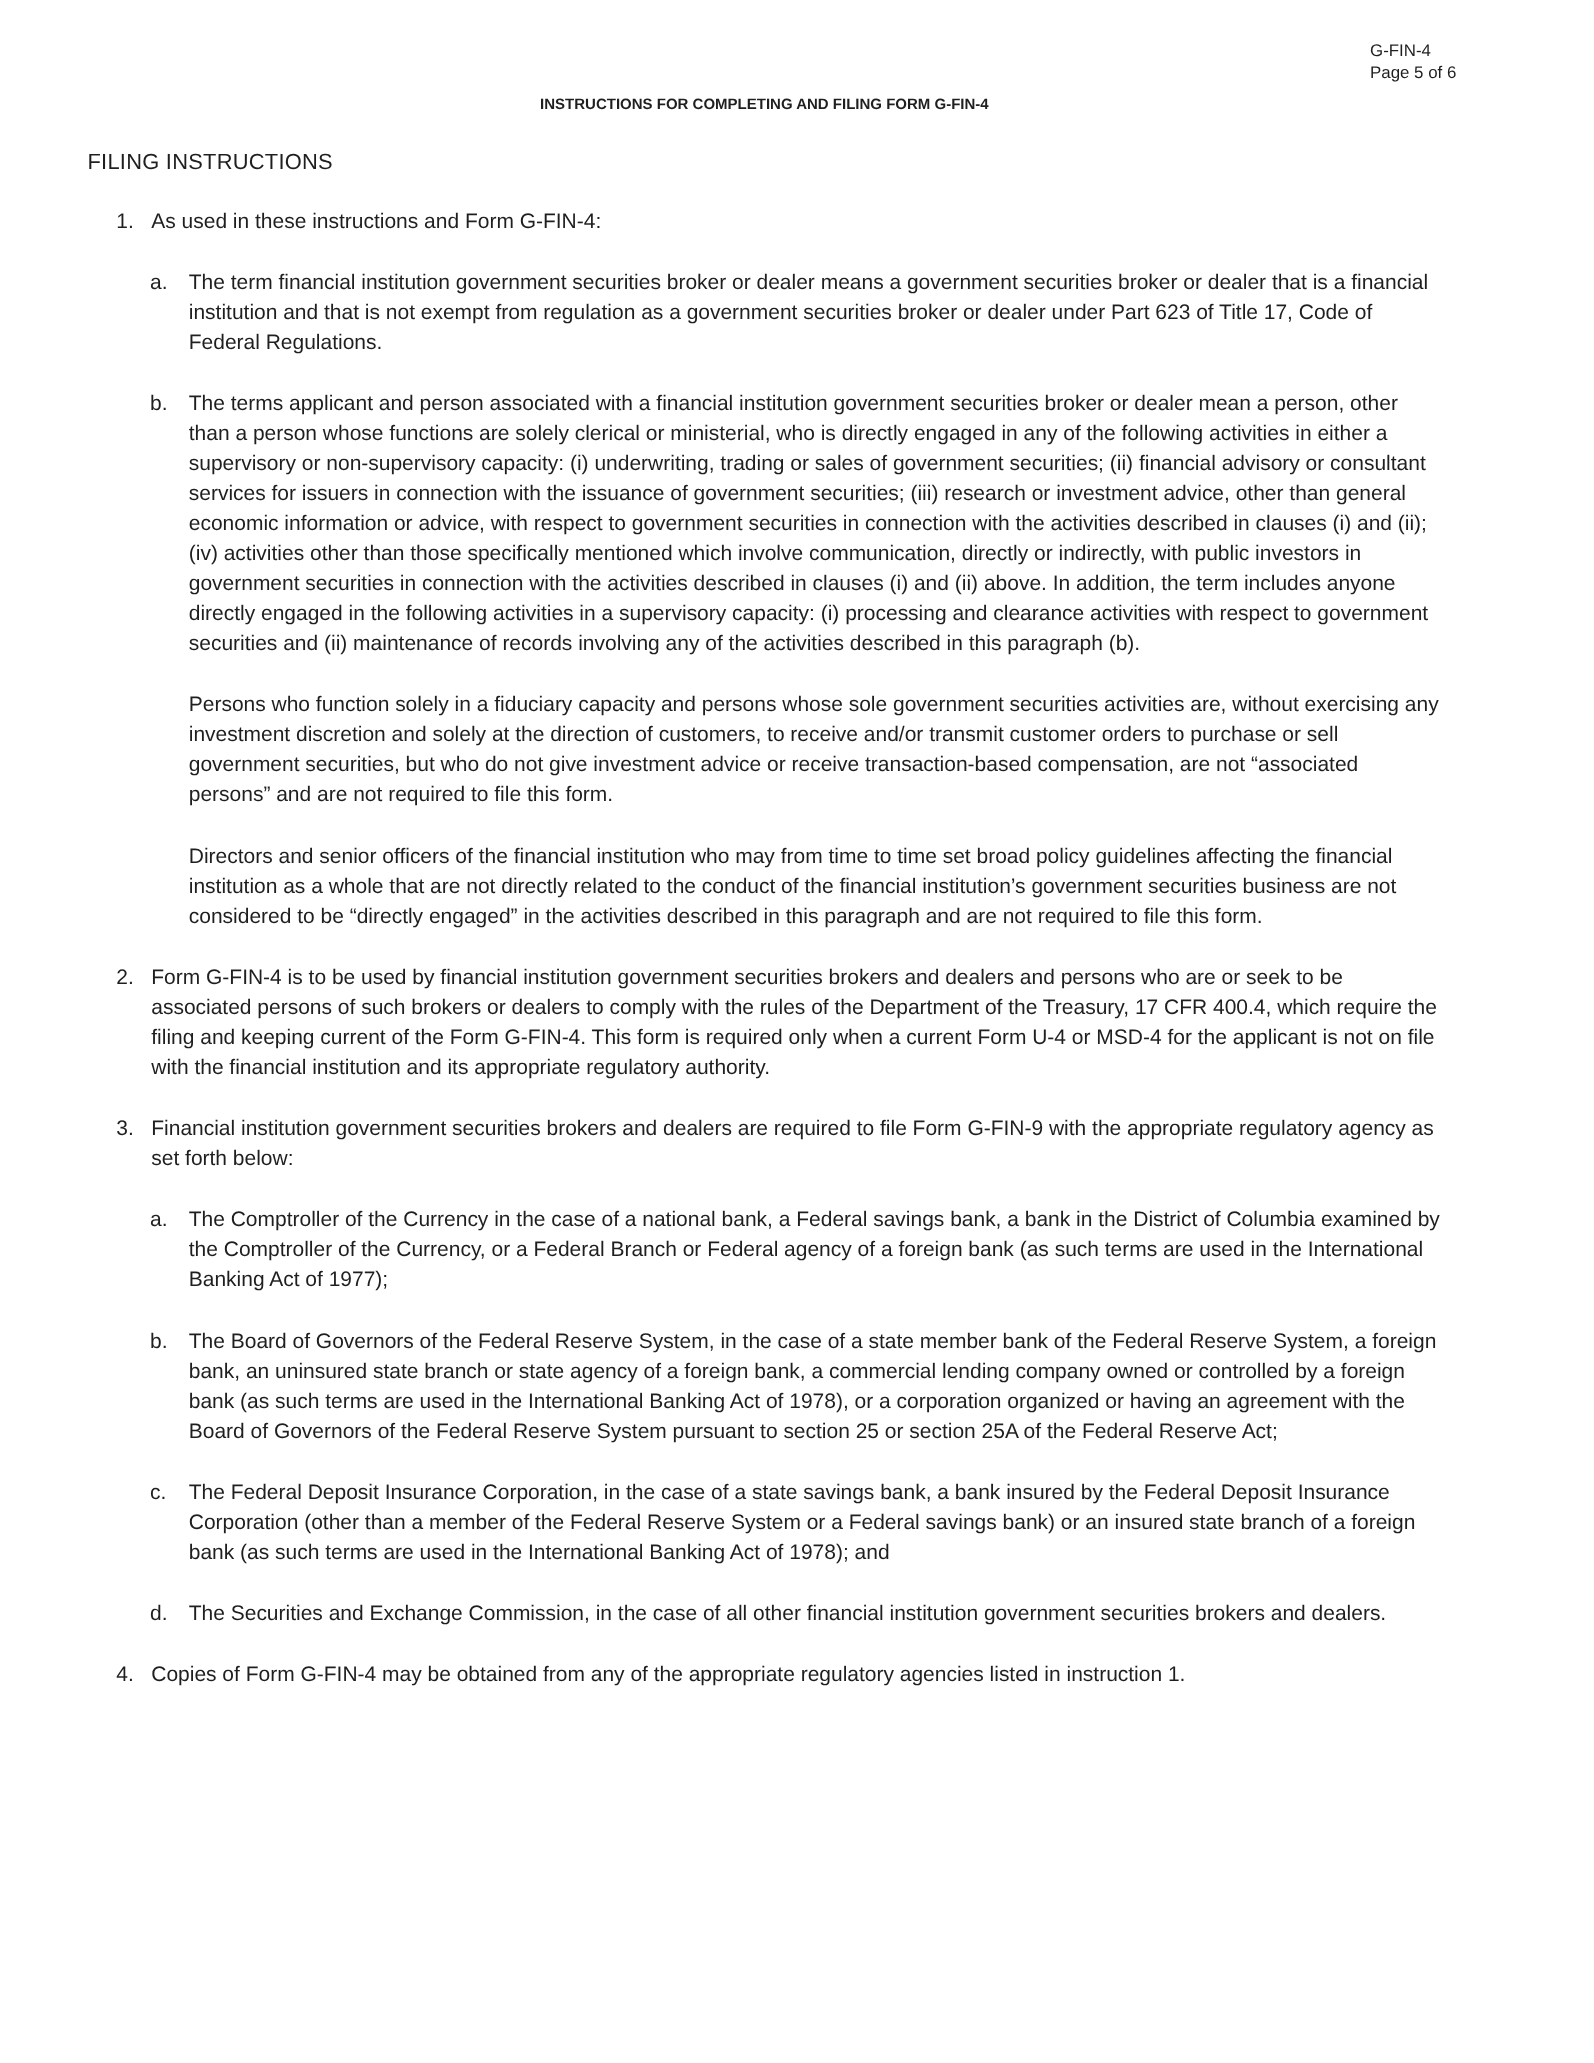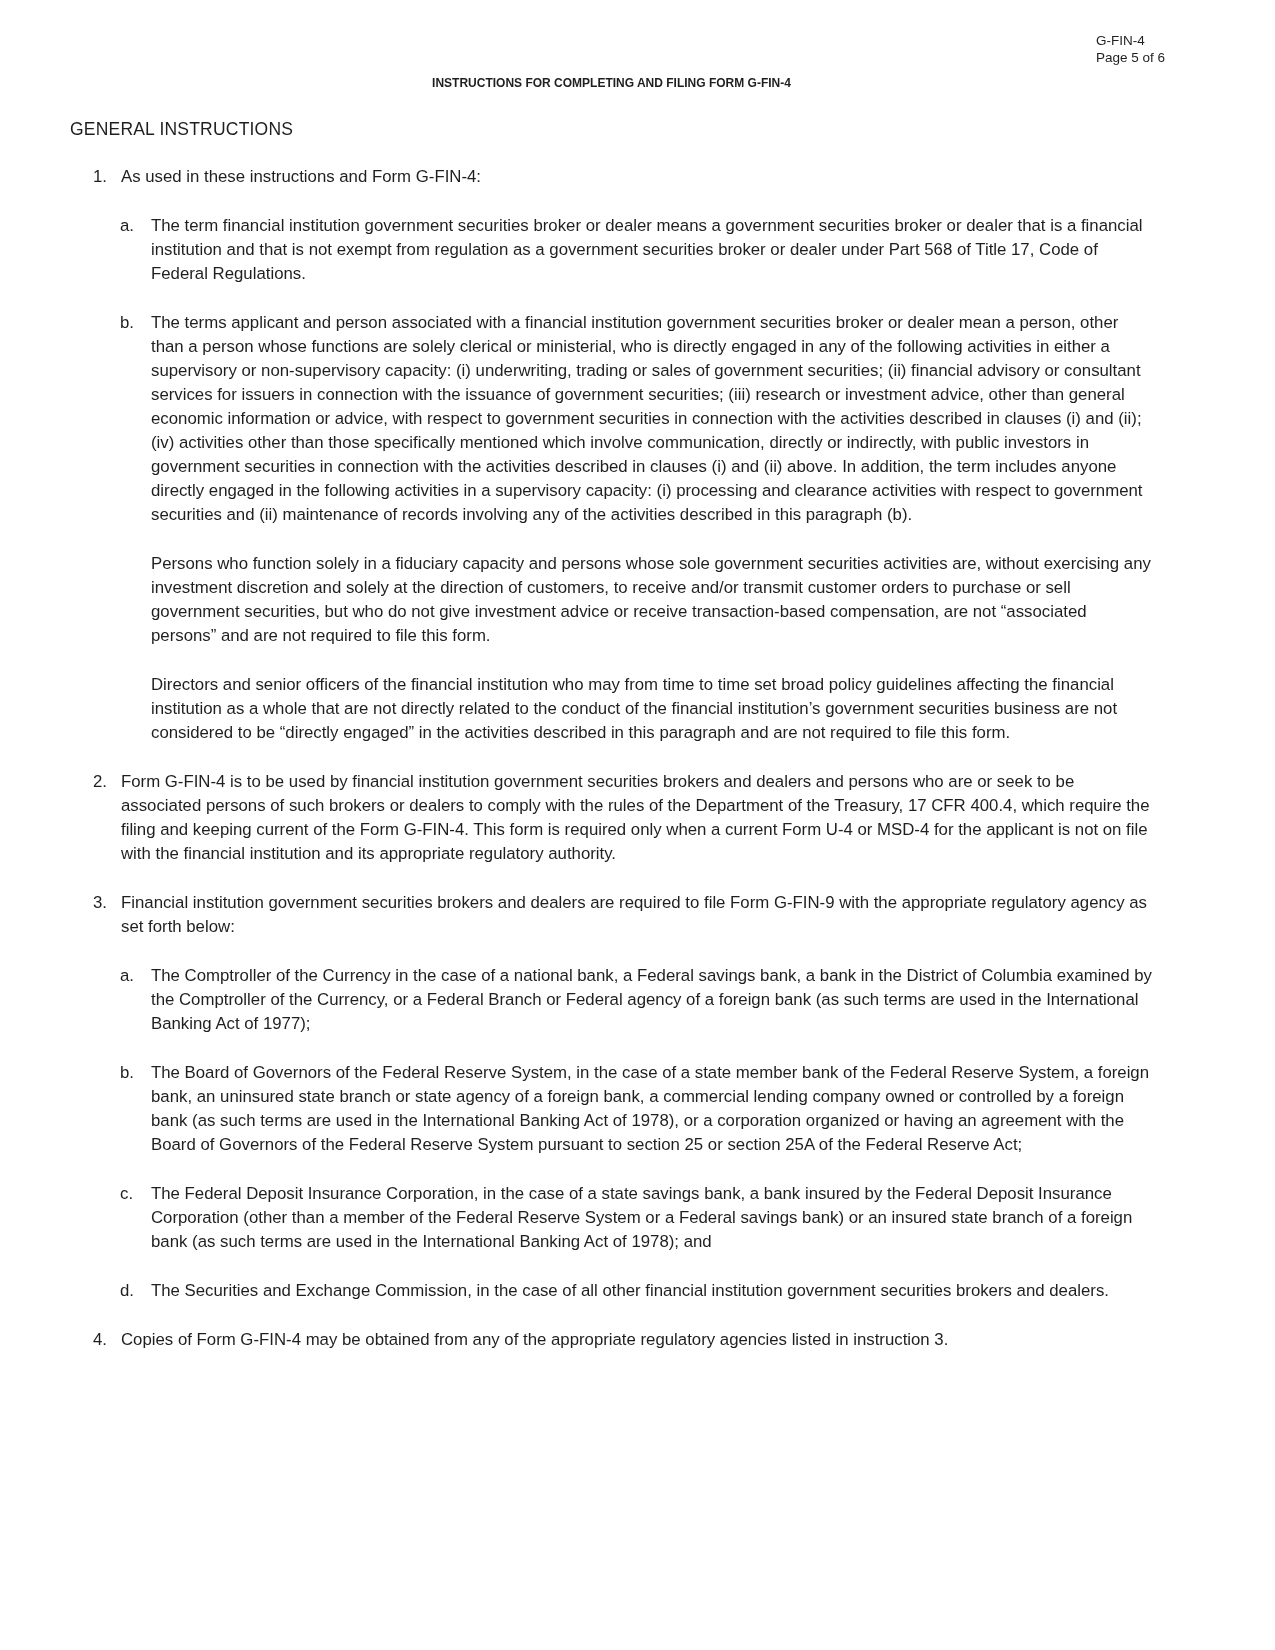--- a/index.html
+++ b/index.html
@@ -61,33 +61,33 @@
 
 <div class="page">
 
   <div class="page-header">
     <div>G-FIN-4</div>
     <div>Page 5 of 6</div>
   </div>
 
   <div class="doc-title">INSTRUCTIONS FOR COMPLETING AND FILING FORM G-FIN-4</div>
 
-  <div class="section-heading">GENERAL INSTRUCTIONS</div>
+  <div class="section-heading">FILING INSTRUCTIONS</div>
 
   <div class="item l1">
     <span class="marker">1.</span>
     <div class="body">
       <p>As used in these instructions and Form G-FIN-4:</p>
     </div>
   </div>
 
   <div class="item l2">
     <span class="marker">a.</span>
     <div class="body">
-      <p>The term financial institution government securities broker or dealer means a government securities broker or dealer that is a financial institution and that is not exempt from regulation as a government securities broker or dealer under Part 568 of Title 17, Code of Federal Regulations.</p>
+      <p>The term financial institution government securities broker or dealer means a government securities broker or dealer that is a financial institution and that is not exempt from regulation as a government securities broker or dealer under Part 623 of Title 17, Code of Federal Regulations.</p>
     </div>
   </div>
 
   <div class="item l2">
     <span class="marker">b.</span>
     <div class="body">
       <p>The terms applicant and person associated with a financial institution government securities broker or dealer mean a person, other than a person whose functions are solely clerical or ministerial, who is directly engaged in any of the following activities in either a supervisory or non-supervisory capacity: (i) underwriting, trading or sales of government securities; (ii) financial advisory or consultant services for issuers in connection with the issuance of government securities; (iii) research or investment advice, other than general economic information or advice, with respect to government securities in connection with the activities described in clauses (i) and (ii); (iv) activities other than those specifically mentioned which involve communication, directly or indirectly, with public investors in government securities in connection with the activities described in clauses (i) and (ii) above. In addition, the term includes anyone directly engaged in the following activities in a supervisory capacity: (i) processing and clearance activities with respect to government securities and (ii) maintenance of records involving any of the activities described in this paragraph (b).</p>
       <p>Persons who function solely in a fiduciary capacity and persons whose sole government securities activities are, without exercising any investment discretion and solely at the direction of customers, to receive and/or transmit customer orders to purchase or sell government securities, but who do not give investment advice or receive transaction-based compensation, are not “associated persons” and are not required to file this form.</p>
       <p>Directors and senior officers of the financial institution who may from time to time set broad policy guidelines affecting the financial institution as a whole that are not directly related to the conduct of the financial institution’s government securities business are not considered to be “directly engaged” in the activities described in this paragraph and are not required to file this form.</p>
     </div>
@@ -131,17 +131,17 @@
   <div class="item l2">
     <span class="marker">d.</span>
     <div class="body">
       <p>The Securities and Exchange Commission, in the case of all other financial institution government securities brokers and dealers.</p>
     </div>
   </div>
 
   <div class="item l1">
     <span class="marker">4.</span>
     <div class="body">
-      <p>Copies of Form G-FIN-4 may be obtained from any of the appropriate regulatory agencies listed in instruction 3.</p>
+      <p>Copies of Form G-FIN-4 may be obtained from any of the appropriate regulatory agencies listed in instruction 1.</p>
     </div>
   </div>
 
 </div>
 
 </body></html>

